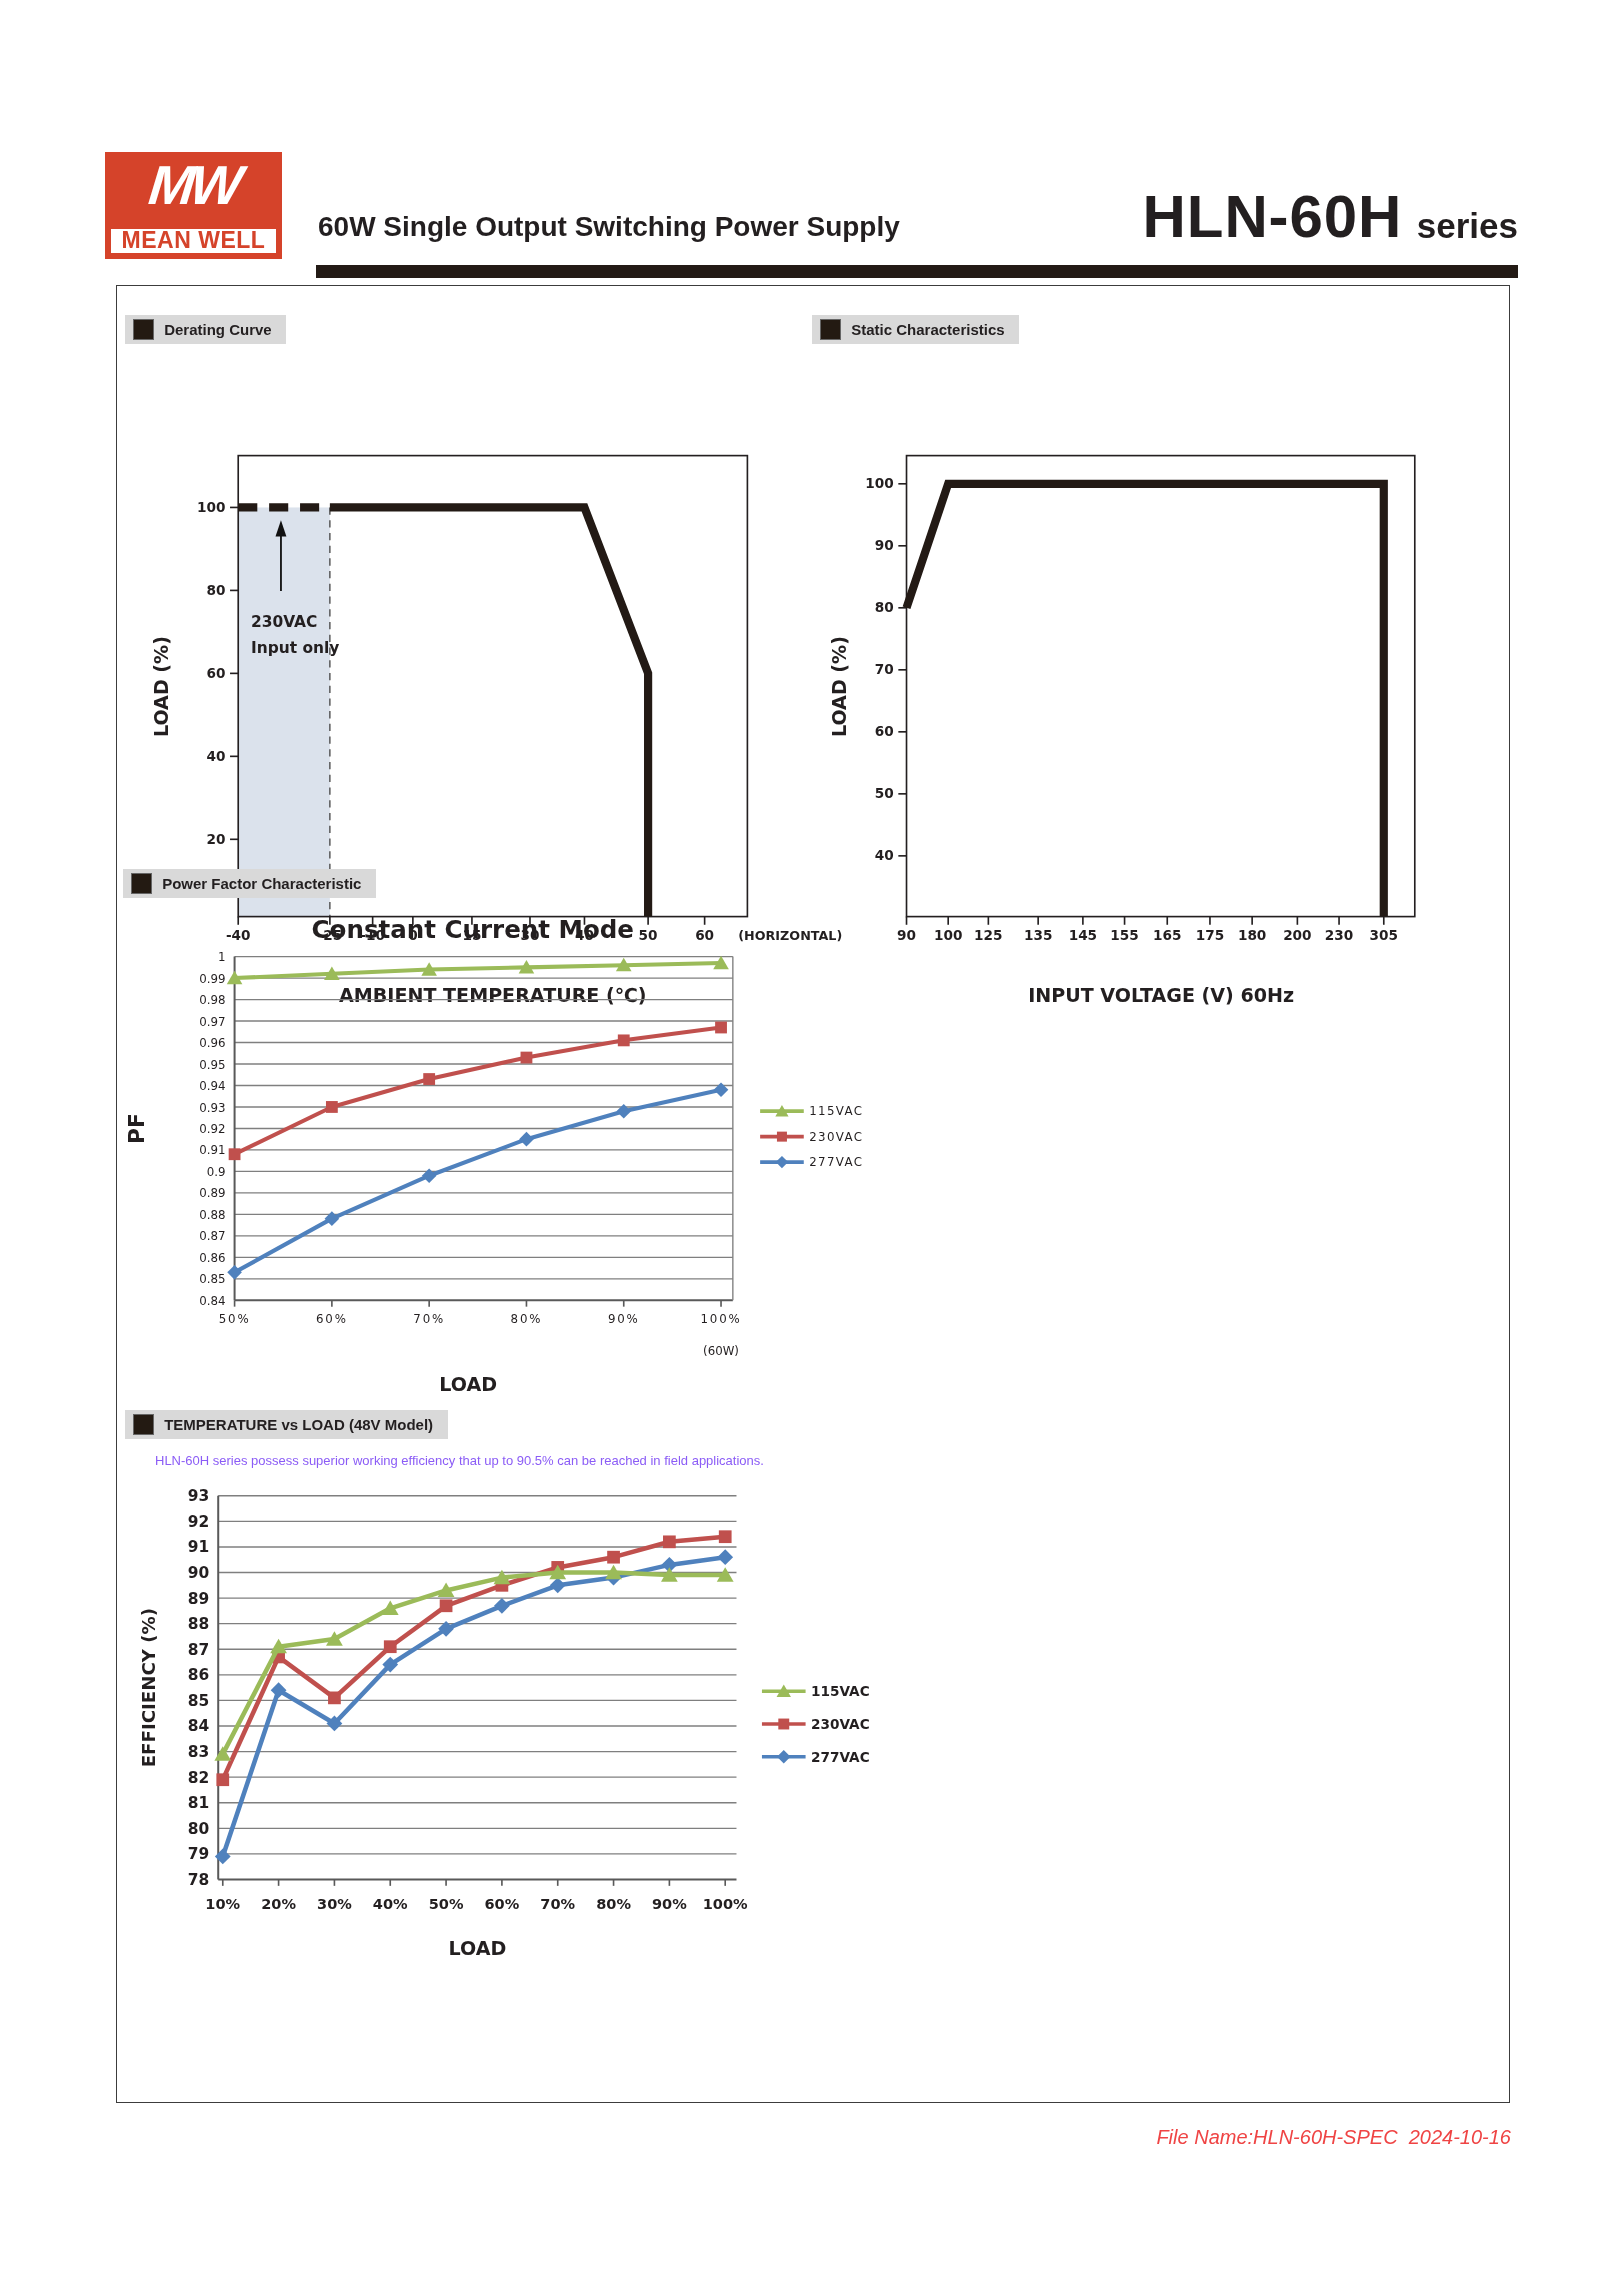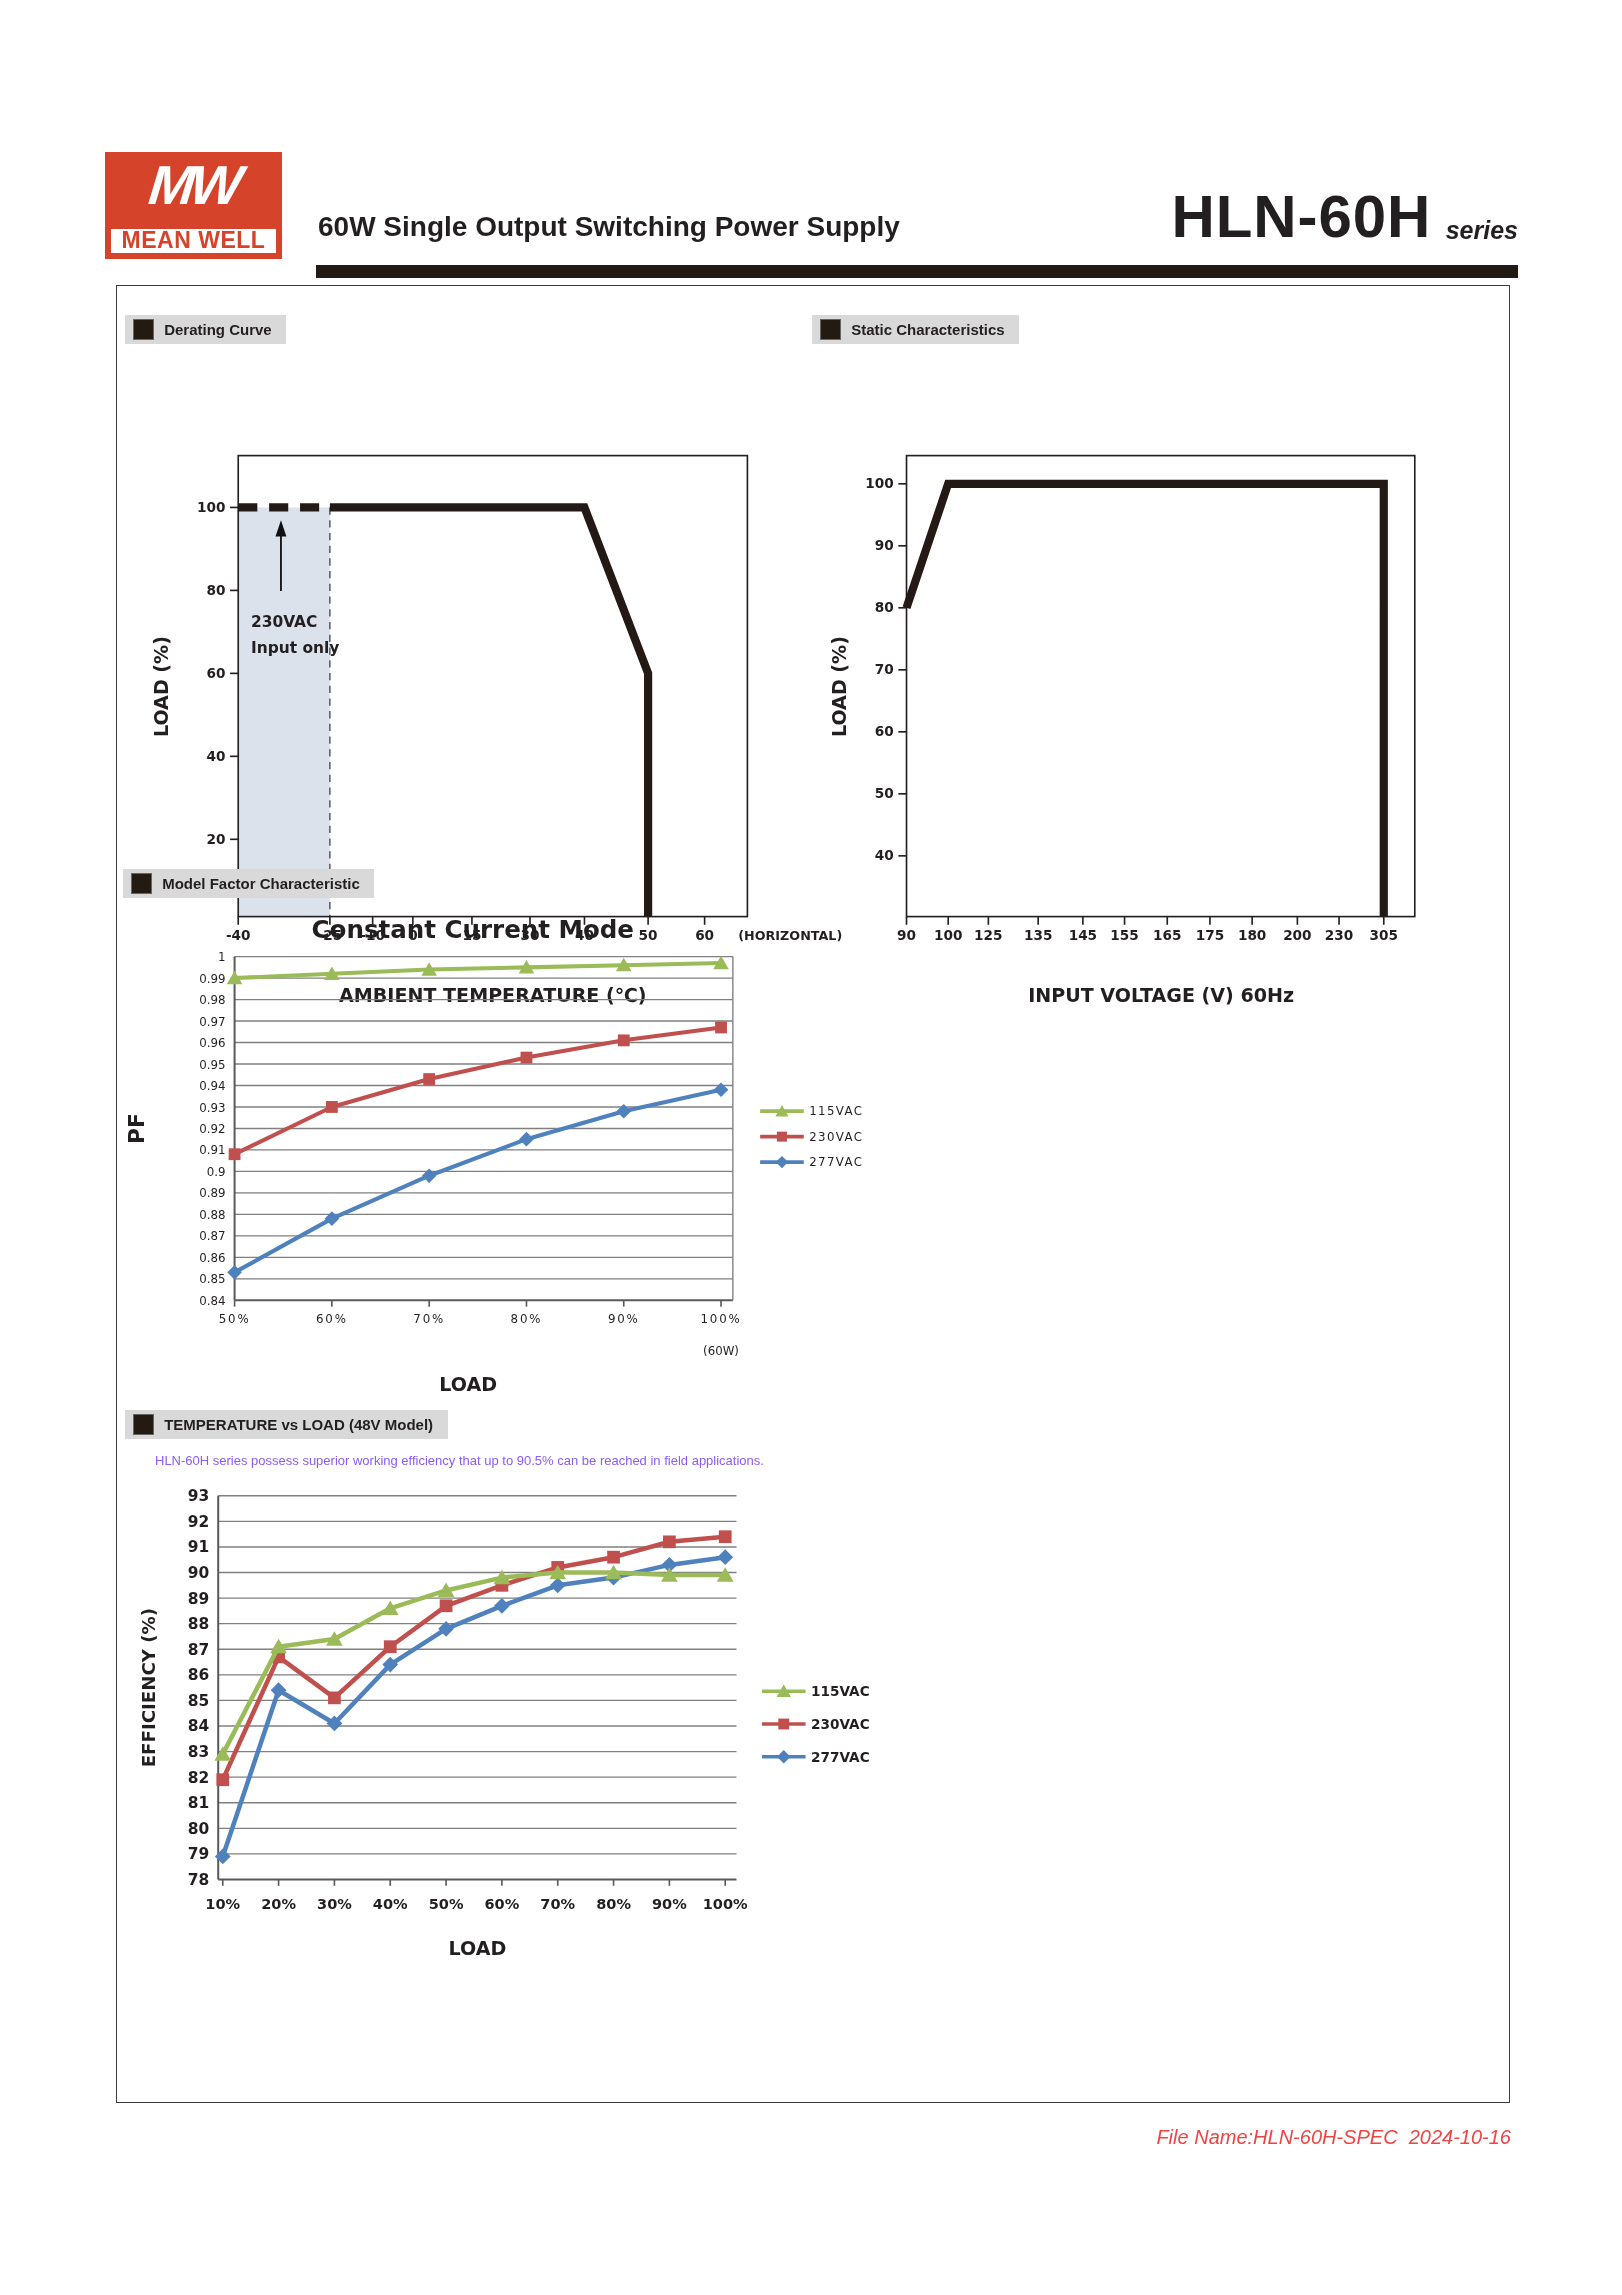--- a/index.html
+++ b/index.html
@@ -6,21 +6,21 @@
   body{width:1623px;height:2296px;position:relative;font-family:"Liberation Sans",sans-serif;color:#231f20;overflow:hidden;}
   .abs{position:absolute;}
   
   #logo{left:105px;top:152px;width:177px;height:107px;background:#d5432a;}
   #logo .mw{display:block;text-align:center;color:#fff;font-weight:bold;font-style:italic;font-size:55px;line-height:67px;letter-spacing:-4.5px;transform:skewX(-6deg);}
   #logo .band{position:absolute;left:6.4px;right:6.4px;bottom:6.4px;height:24px;background:#fff;display:flex;align-items:center;justify-content:center;}
   #logo .band span{color:#d5432a;font-weight:bold;font-size:23px;letter-spacing:0.5px;}
   #product-title{left:318px;top:211px;font-size:28px;font-weight:bold;white-space:nowrap;text-align:center;}
   #series-block{right:105px;top:187px;display:flex;align-items:flex-end;gap:14.5px;}
   #series-block .big{font-size:60px;font-weight:bold;line-height:1;letter-spacing:0.9px;}
-  #series-block .small{font-size:25px;font-weight:bold;line-height:1;padding-bottom:4.5px;font-style:italic;}
+  #series-block .small{font-size:35px;font-weight:bold;line-height:1;padding-bottom:4.5px;}
   #header-rule{left:316px;top:265px;width:1202px;height:12.7px;background:#231a15;}
   
   #content-border{left:116px;top:285px;width:1392px;height:1816px;border:1.8px solid #3c3c3c;background:#fff;}
   
   .sec-head{position:absolute;background:#d9d9d9;display:flex;align-items:center;gap:10px;padding:3.6px 14.5px 4.5px 8.2px;}
   .sec-head .sq{width:19px;height:19px;background:#231a12;border:0.9px solid #666;flex:0 0 auto;}
   .sec-head .lbl{font-size:15px;font-weight:bold;white-space:nowrap;}
   #efficiency-note{left:155px;top:1453px;font-size:13px;color:#8b5cf6;white-space:nowrap;}
   
   #footer-info{right:112px;top:2126px;font-size:20px;font-style:italic;color:#ef4444;white-space:pre;}
@@ -335,21 +335,21 @@
 <div class="sec-head" style="left:125px;top:315px">
   <span class="sq"></span>
   <span class="lbl">Derating Curve</span>
 </div>
 <div class="sec-head" style="left:812px;top:315px">
   <span class="sq"></span>
   <span class="lbl">Static Characteristics</span>
 </div>
 <div class="sec-head" style="left:123px;top:869px">
   <span class="sq"></span>
-  <span class="lbl">Model Factor Characteristic</span>
+  <span class="lbl">Power Factor Characteristic</span>
 </div>
 <div class="sec-head" style="left:125px;top:1410px">
   <span class="sq"></span>
   <span class="lbl">TEMPERATURE vs LOAD (48V Model)</span>
 </div>
 
 <div class="abs" id="efficiency-note">HLN-60H series possess superior working efficiency that up to 90.5% can be reached in field applications.</div>
 
 <div class="abs" id="footer-info">File Name:HLN-60H-SPEC  2024-10-16</div>
 

